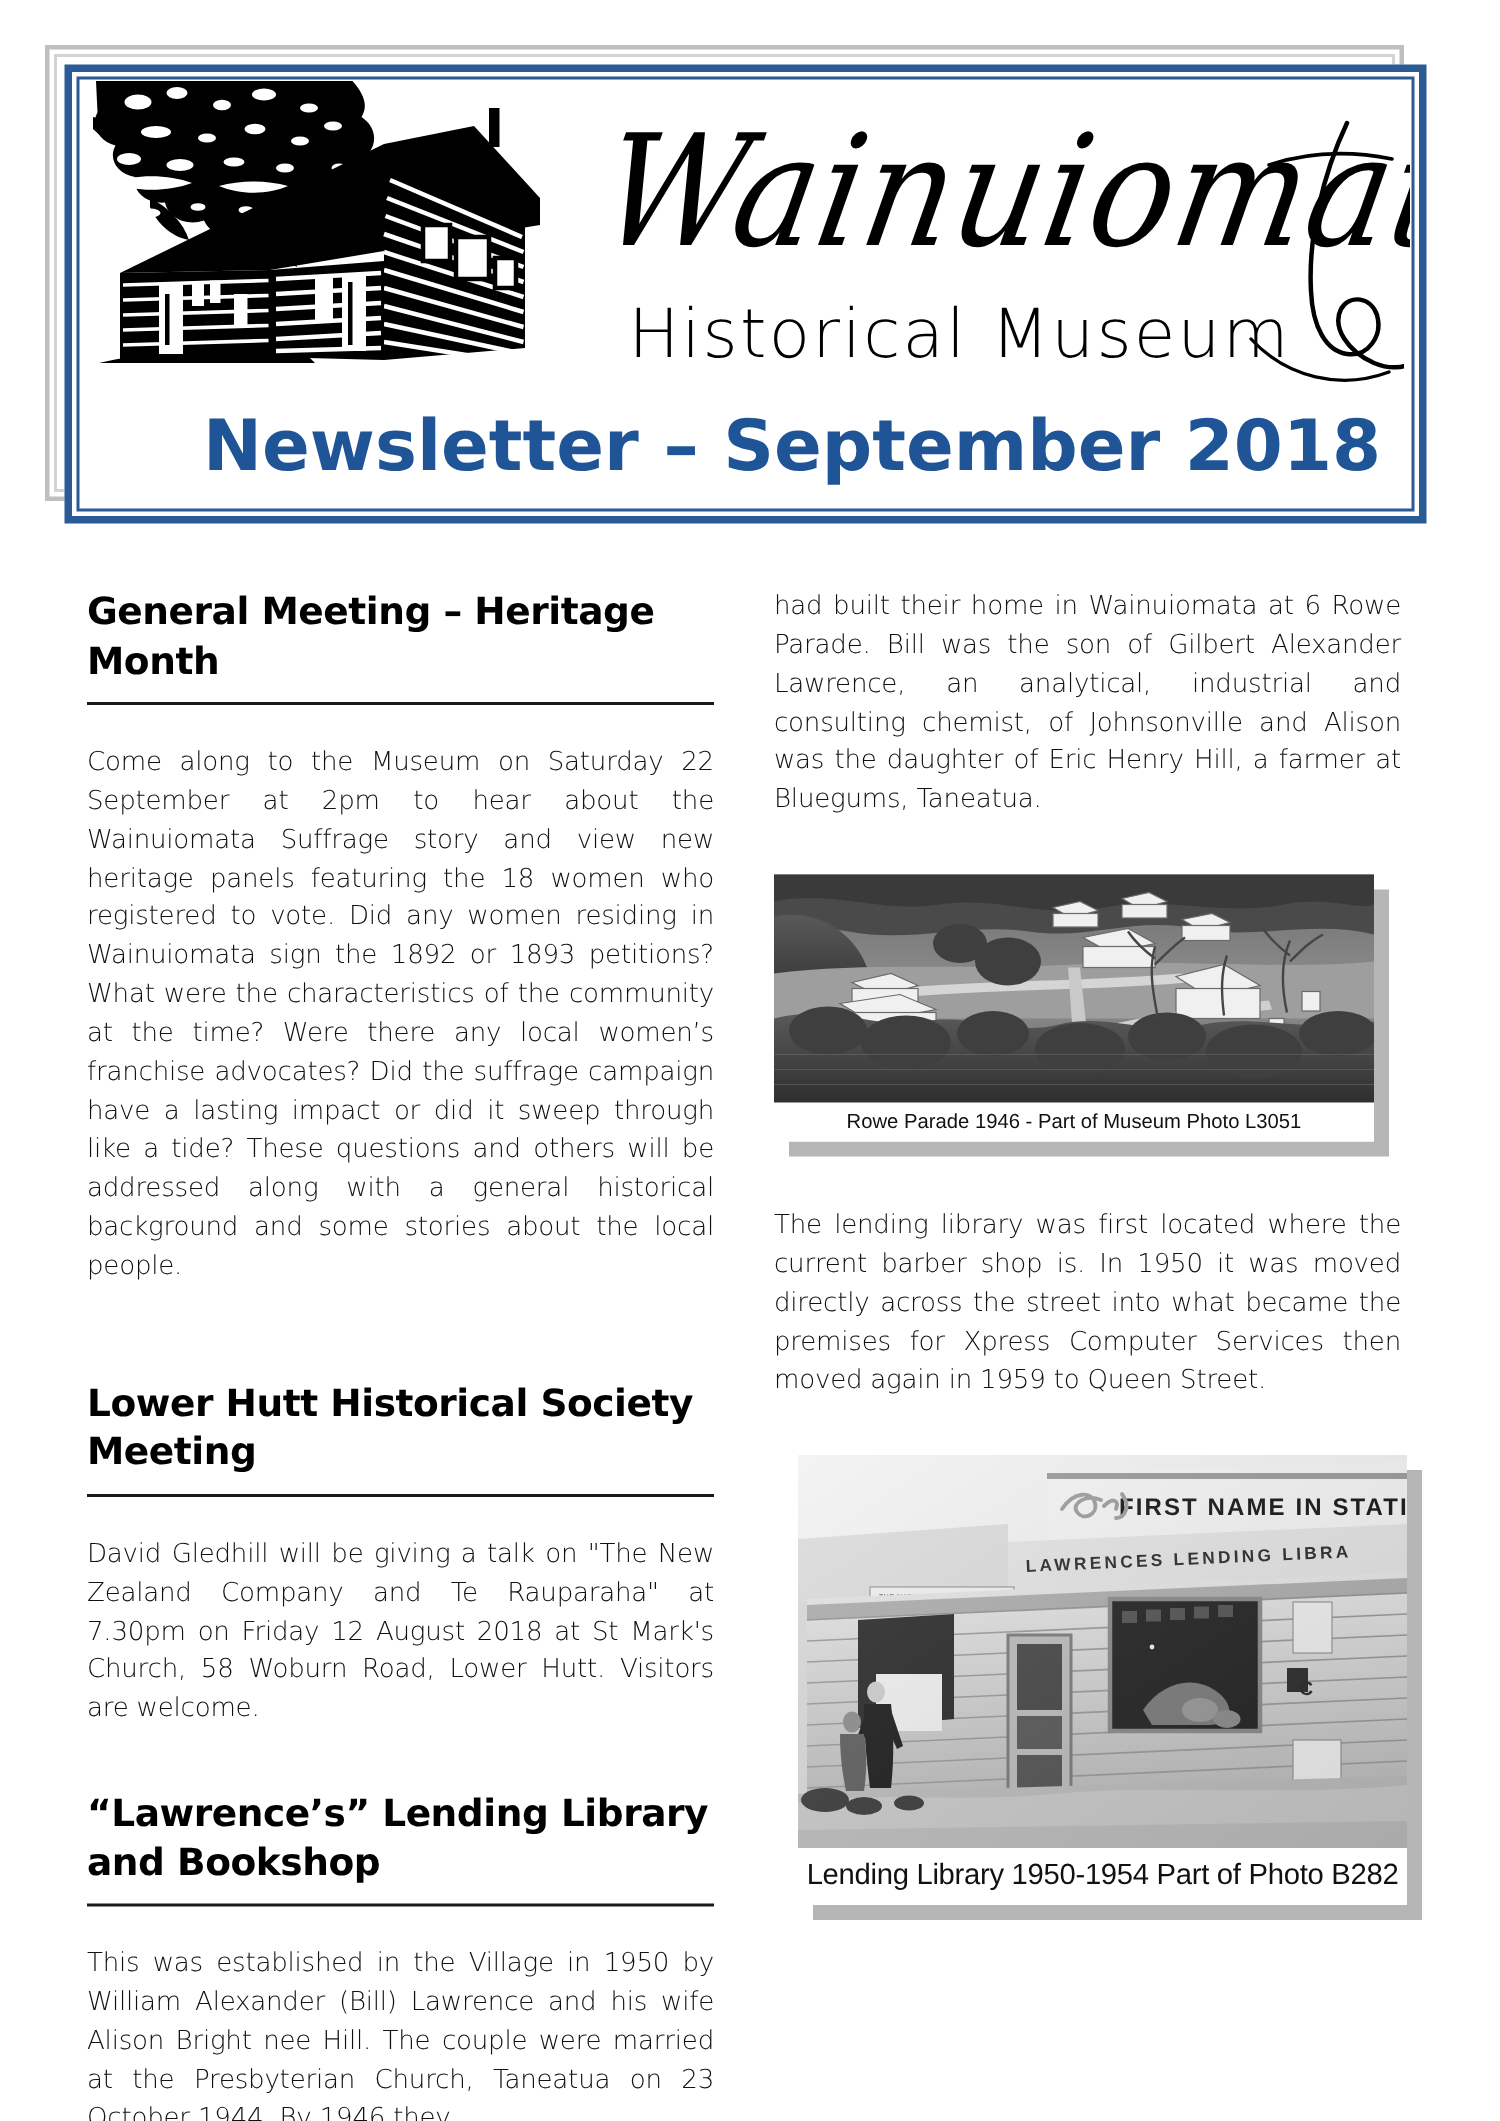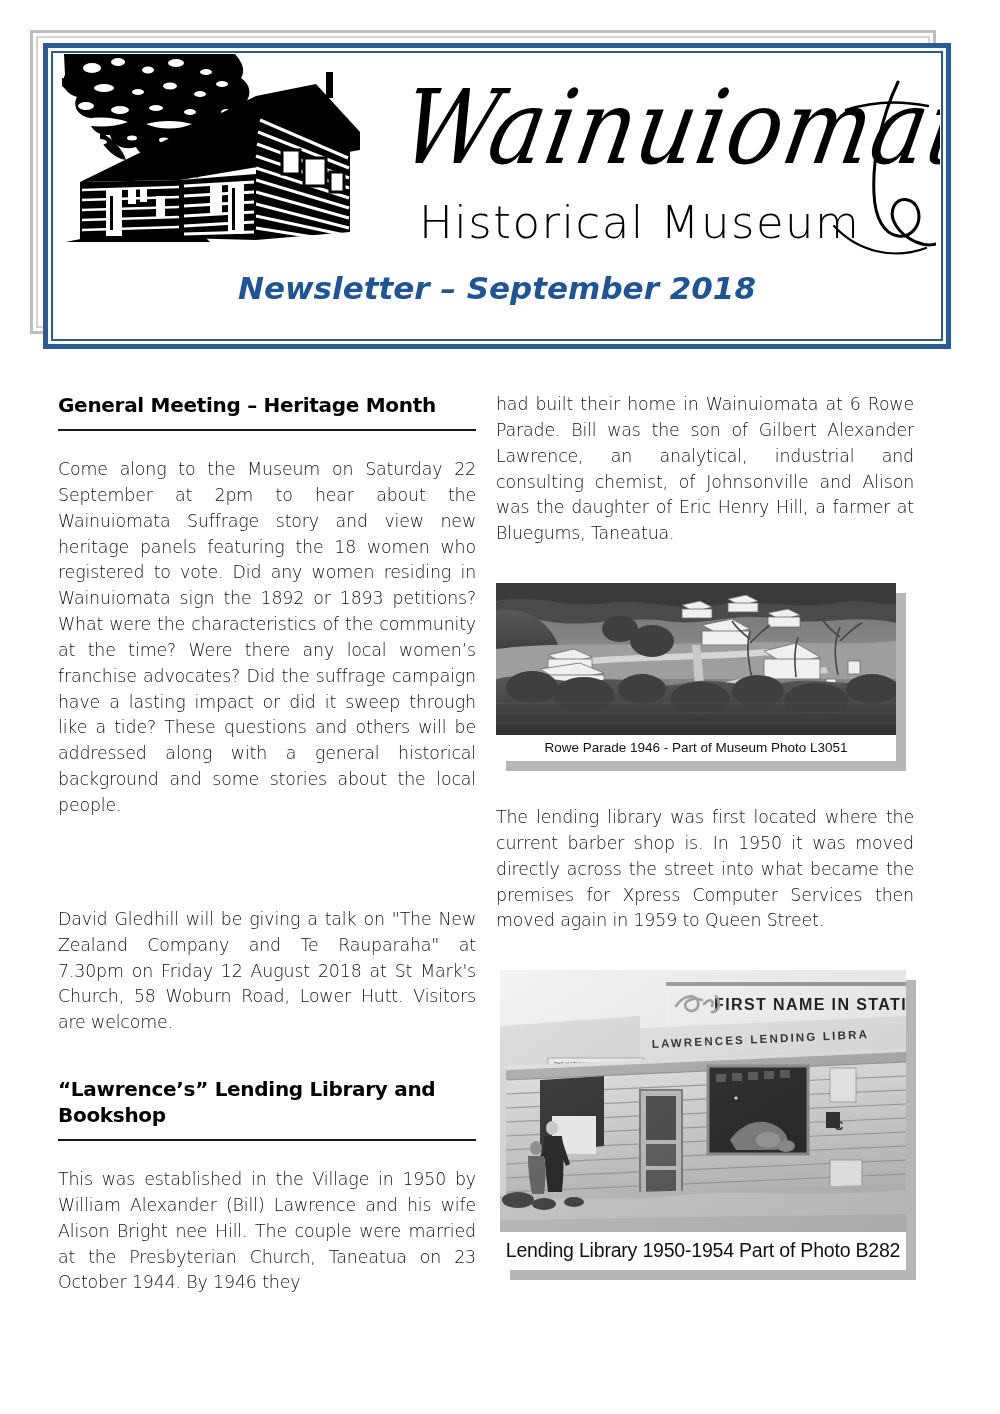--- a/index.html
+++ b/index.html
@@ -120,40 +120,40 @@
     height: 185px;
   }
 
   .newsletter-title {
     position: absolute;
     left: 0;
     top: 216px;
     width: 886px;
     text-align: center;
     font-family: "DejaVu Sans", sans-serif;
-    font-size: 31px;
-    font-style: italic;
+    font-size: 47px;
     font-weight: bold;
     color: #1f5496;
     letter-spacing: 0px;
+    padding-left: 31px;
   }
 
   
   .col {
     position: absolute;
     top: 392px;
     width: 418px;
   }
   .col-left  { left: 58px; }
-  .col-right { left: 496px; }
+  .col-right { left: 516px; }
 
   h2.section-head {
     margin: 0 0 0 0;
     font-family: "DejaVu Sans", sans-serif;
-    font-size: 20px;
+    font-size: 25px;
     font-weight: bold;
     line-height: 1.30;
     letter-spacing: -0.3px;
     color: #000;
     border-bottom: 2.5px solid #1a1a1a;
     padding-bottom: 11px;
   }
 
   p.body-text {
     margin: 0;
@@ -198,21 +198,21 @@
     font-family: "Liberation Sans", sans-serif;
     color: #111;
     white-space: nowrap;
     overflow: hidden;
   }
   .cap-small { font-size: 13.5px; padding: 5px 0 6px; }
   .cap-large { font-size: 19.5px; padding: 7px 0 8px; letter-spacing: -0.2px; }
 
   .fig-rowe    { width: 400px; height: auto; margin-left: 0px; }
   .fig-rowe .photo-canvas   { height: 152px; }
-  .fig-library { width: 406px; margin-left: 4px; }
+  .fig-library { width: 406px; margin-left: 16px; }
   .fig-library .photo-canvas { height: 262px; }
 </style>
 </head>
 <body>
 
 <div class="masthead-wrap">
 
   <div class="frame-gray-outer"></div>
   <div class="frame-gray-inner"></div>
   <div class="frame-blue-outer"></div>
@@ -339,20 +339,21 @@
 </div>
 
 <div class="col col-left">
 
   <h2 class="section-head">General Meeting – Heritage Month</h2>
   <div class="gap-after-head"></div>
   <p class="body-text">Come along to the Museum on Saturday 22 September at 2pm to hear about the Wainuiomata Suffrage story and view new heritage panels featuring the 18 women who registered to vote. Did any women residing in Wainuiomata sign the 1892 or 1893 petitions? What were the characteristics of the community at the time? Were there any local women’s franchise advocates? Did the suffrage campaign have a lasting impact or did it sweep through like a tide? These questions and others will be addressed along with a general historical background and some stories about the local people.</p>
 
   <div class="gap-section"></div>
 
+  <h2 class="section-head">Lower Hutt Historical Society Meeting</h2>
   <div class="gap-after-head"></div>
   <p class="body-text">David Gledhill will be giving a talk on "The New Zealand Company and Te Rauparaha" at 7.30pm on Friday 12 August 2018 at St Mark's Church, 58 Woburn Road, Lower Hutt. Visitors are welcome.</p>
 
   <div class="gap-section-sm"></div>
 
   <h2 class="section-head">“Lawrence’s” Lending Library and Bookshop</h2>
   <div class="gap-after-head"></div>
   <p class="body-text">This was established in the Village in 1950 by William Alexander (Bill) Lawrence and his wife Alison Bright nee Hill. The couple were married at the Presbyterian Church, Taneatua on 23 October 1944. By 1946 they</p>
 </div>
 

